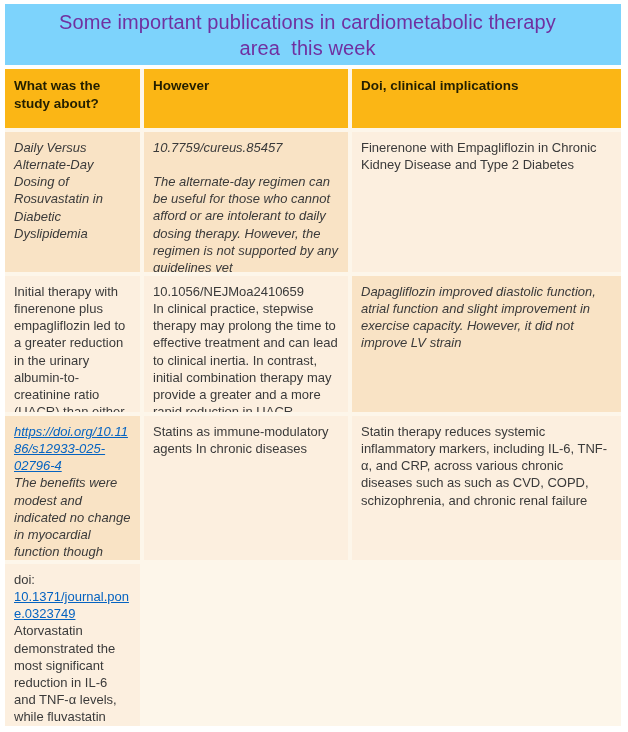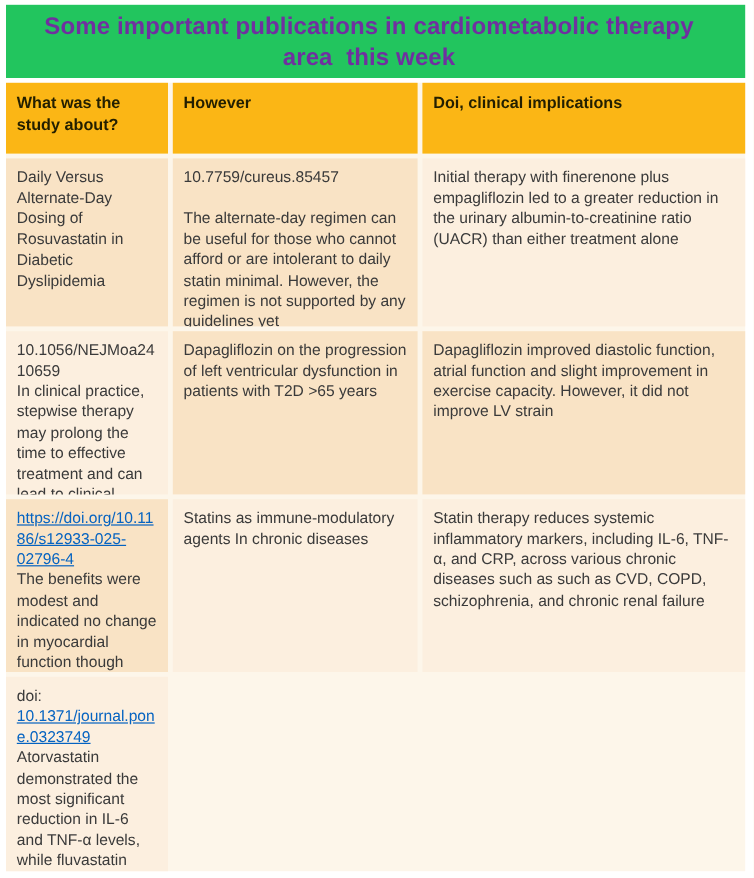--- a/index.html
+++ b/index.html
@@ -5,23 +5,23 @@
   html,body{margin:0;padding:0;}
   body{
     width:628px;height:732px;
     background:#ffffff;
     font-family:"Liberation Sans", sans-serif;
     color:#3a3a3a;
     overflow:hidden;
   }
   .page{padding:4px 7px 0 5px;}
   .title{
-    background:#22c55e;
+    background:#7dd3fc;
     color:#7030a0;
-    font-weight:bold;
+    font-weight:normal;
     font-size:20px;
     line-height:1.3;
     text-align:center;
     padding:5px 18px 4px 7px;
     white-space:pre-wrap;
     letter-spacing:.1px;
   }
   .pubtable{
     margin-top:4px;
     display:grid;
@@ -37,44 +37,44 @@
     white-space:pre-wrap;
     overflow:hidden;
   }
   .head{
     background:#fbb615;
     color:#231f00;
     font-weight:bold;
     font-size:13.5px;
     padding-top:8px;
   }
-  .band-a{background:#f9e3c5;}
+  .band-a{background:#f9e3c5;font-style:italic;}
   .band-b{background:#fcefdf;}
   .doi-cell a{
     color:#0563c1;
     text-decoration:underline;
     overflow-wrap:break-word;
   }
   .doi-line{overflow-wrap:break-word;}
   .spacer{height:17px;}
 </style>
 </head>
 <body>
 
 <div class="page">
   <div class="title">Some important publications in cardiometabolic therapy
 area  this week</div>
   <div class="pubtable" id="pubtable">
     <div class="cell head">What was the study about?</div>
     <div class="cell head">However</div>
     <div class="cell head">Doi, clinical implications</div>
   <div class="cell band-a">Daily Versus Alternate-Day Dosing of Rosuvastatin in Diabetic Dyslipidemia</div>
-      <div class="cell doi-cell band-a"><div class="doi-line"><span>10.7759/cureus.85457</span></div><div class="spacer"></div><div>The alternate-day regimen can be useful for those who cannot afford or are intolerant to daily statin minimal. However, the regimen is not supported by any guidelines yet</div></div>
+      <div class="cell doi-cell band-a"><div class="doi-line"><span>10.7759/cureus.85457</span></div><div class="spacer"></div><div>The alternate-day regimen can be useful for those who cannot afford or are intolerant to daily dosing therapy. However, the regimen is not supported by any guidelines yet</div></div>
+      <div class="cell band-b">Finerenone with Empagliflozin in Chronic Kidney Disease and Type 2 Diabetes</div>
       <div class="cell band-b">Initial therapy with finerenone plus empagliflozin led to a greater reduction in the urinary albumin-to-creatinine ratio (UACR) than either treatment alone</div>
       <div class="cell doi-cell band-b"><div class="doi-line"><span>10.1056/NEJMoa2410659</span></div><div>In clinical practice, stepwise therapy may prolong the time to effective treatment and can lead to clinical inertia. In contrast, initial combination therapy may provide a greater and a more rapid reduction in UACR</div></div>
-      <div class="cell band-a">Dapagliflozin on the progression of left ventricular dysfunction in patients with T2D &gt;65 years</div>
       <div class="cell band-a">Dapagliflozin improved diastolic function, atrial function and slight improvement in exercise capacity. However, it did not improve LV strain</div>
       <div class="cell doi-cell band-a"><div class="doi-line"><a href="#">https://doi.org/10.1186/s12933-025-02796-4</a></div><div>The benefits were modest and indicated no change in myocardial function though atrial function improved. The improvement in 6-min walk distance was minimal</div></div>
       <div class="cell band-b">Statins as immune-modulatory agents In chronic diseases</div>
       <div class="cell band-b">Statin therapy reduces systemic inflammatory markers, including IL-6, TNF-α, and CRP, across various chronic diseases such as such as CVD, COPD, schizophrenia, and chronic renal failure</div>
       <div class="cell doi-cell band-b"><div class="doi-line"><span>doi: </span><a href="#">10.1371/journal.pone.0323749</a></div><div>Atorvastatin demonstrated the most significant reduction in IL-6 and TNF-α levels, while fluvastatin and rosuvastatin displayed the greatest impact on decreasing CRP and LDL-C levels, respectively. After 4 months atorvastatin achieved the most significant reduction in IL-6 and TNF-α.</div></div>
     </div>
 </div>
 
 </body></html>

